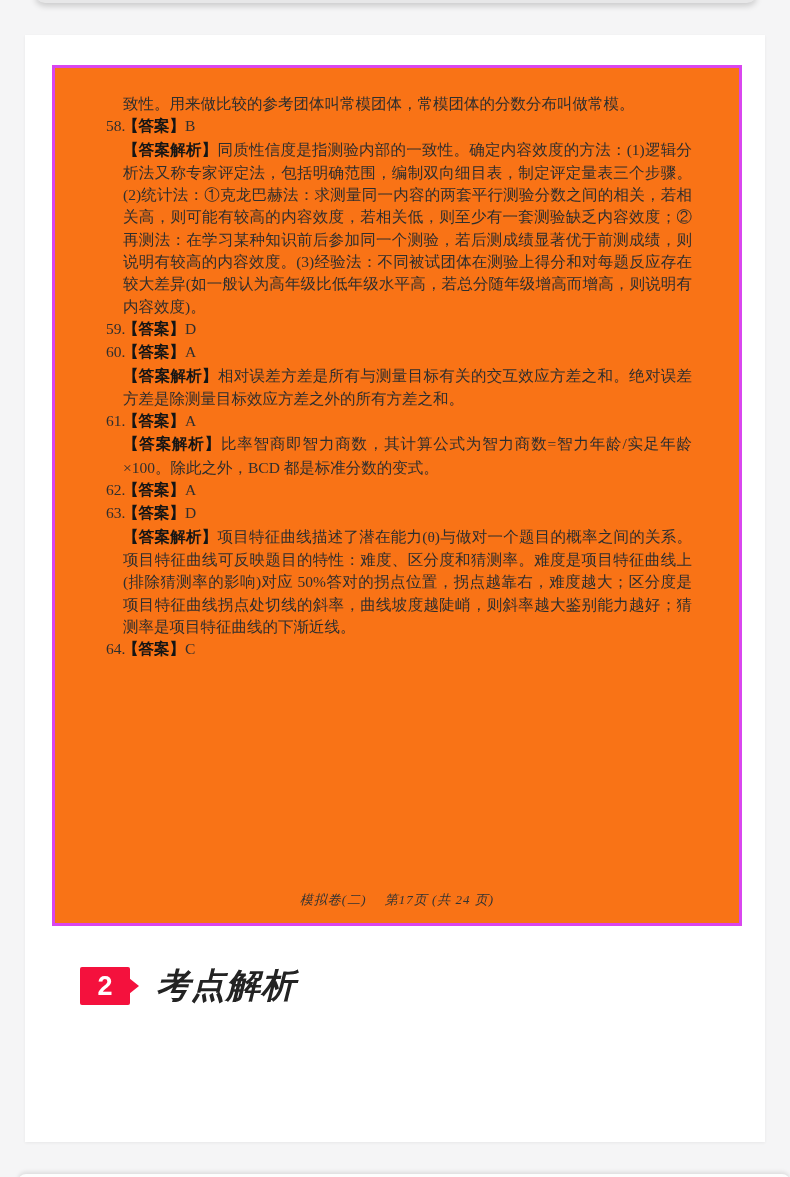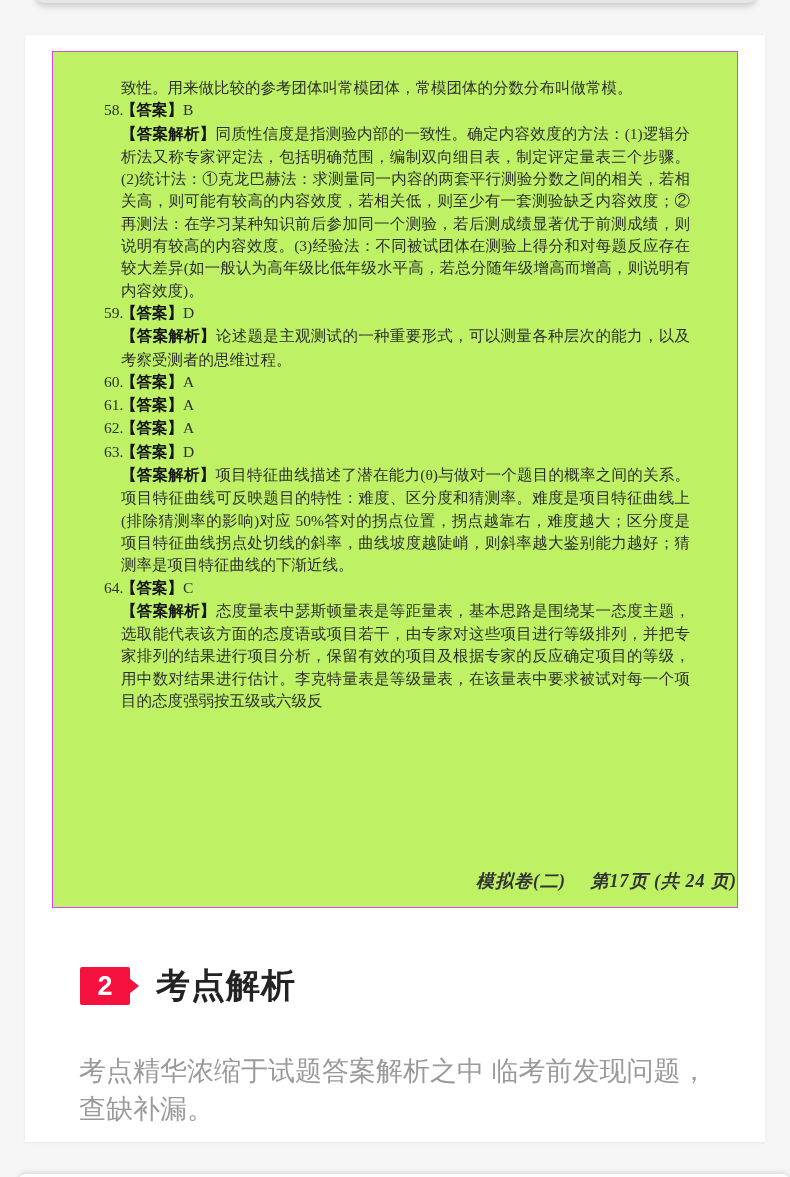--- a/index.html
+++ b/index.html
@@ -14,57 +14,57 @@
     background:#e7e7e8;border-radius:0 0 10px 10px;
     box-shadow:0 3px 6px rgba(0,0,0,0.18);
   }
   
   .card{
     position:absolute;left:25px;top:35px;width:740px;height:1107px;
     background:#ffffff;box-shadow:0 1px 3px rgba(0,0,0,0.06);
   }
   
   .inner-box{
-    position:absolute;left:27px;top:16px;width:684px;height:855px;
-    border:1px solid #d946ef;background:#bef264;
+    position:absolute;left:27px;top:30px;width:684px;height:855px;
+    border:3px solid #d946ef;background:#f97316;
   }
   .answers{
     position:absolute;left:51px;top:25px;width:586px;
     font-size:15.5px;line-height:22.3px;color:#2e2e2e;
     text-align:justify;
   }
   .answers p{margin:0;padding:0;}
   .lead,.analysis{margin-left:17px !important;}
   .no{display:inline-block;width:17px;}
   .blbl{
     font-family:Liberation Mono, monospace;
     font-weight:700;color:#151515;
   }
   .page-footer{
-    position:absolute;left:0;right:0;bottom:14px;text-align:right;
-    font-style:italic;font-size:18px;color:#333;letter-spacing:1px;font-weight:bold;
+    position:absolute;left:0;right:0;bottom:14px;text-align:center;
+    font-style:italic;font-size:13px;color:#333;letter-spacing:1px;
   }
   
   .section-head{
     position:absolute;left:55px;top:928px;display:flex;align-items:center;
   }
   .badge{
     position:relative;width:50px;height:38px;background:#f4113d;
     border-radius:2px;display:flex;align-items:center;justify-content:center;
     color:#fff;font-family:"Liberation Sans","DejaVu Sans",sans-serif;
     font-size:27px;font-weight:700;
   }
   .badge .notch{
     position:absolute;right:-9px;top:50%;margin-top:-8px;width:0;height:0;
     border-top:8px solid transparent;border-bottom:8px solid transparent;
     border-left:10px solid #f4113d;
   }
   .section-title{
     margin:0 0 0 26px;font-family:"Liberation Sans","DejaVu Sans",sans-serif;
-    font-size:34px;font-weight:700;color:#232323;letter-spacing:1px;
+    font-size:34px;font-weight:700;color:#232323;letter-spacing:1px;font-style:italic;
   }
   .section-desc{
     position:absolute;left:54px;top:990px;width:648px;
     font-family:"Liberation Sans","DejaVu Sans",sans-serif;
     font-size:27px;line-height:38px;color:#9a9a9a;
     white-space:pre-line;
   }
   
   .next-edge{
     position:absolute;bottom:-7px;left:18px;right:0;height:10px;
@@ -89,34 +89,37 @@
     </p>
     <p class="analysis">
       <span class="blbl ana-lbl">【答案解析】</span><span class="ana-txt">同质性信度是指测验内部的一致性。确定内容效度的方法：(1)逻辑分析法又称专家评定法，包括明确范围，编制双向细目表，制定评定量表三个步骤。(2)统计法：①克龙巴赫法：求测量同一内容的两套平行测验分数之间的相关，若相关高，则可能有较高的内容效度，若相关低，则至少有一套测验缺乏内容效度；②再测法：在学习某种知识前后参加同一个测验，若后测成绩显著优于前测成绩，则说明有较高的内容效度。(3)经验法：不同被试团体在测验上得分和对每题反应存在较大差异(如一般认为高年级比低年级水平高，若总分随年级增高而增高，则说明有内容效度)。</span>
     </p>
   </div>
 
   <div class="answer">
     <p class="ans-line">
       <span class="no">59.</span><span class="blbl ans-lbl">【答案】</span><span class="ans-val">D</span>
     </p>
-    <p class="analysis">
-      <span class="blbl ana-lbl">【答案解析】</span><span class="ana-txt">论述题是主观测试的一种重要形式，可以测量各种层次的能力，以及考察受测者的思维过程。</span>
-    </p>
   </div>
 
   <div class="answer">
     <p class="ans-line">
       <span class="no">60.</span><span class="blbl ans-lbl">【答案】</span><span class="ans-val">A</span>
     </p>
+    <p class="analysis">
+      <span class="blbl ana-lbl">【答案解析】</span><span class="ana-txt">相对误差方差是所有与测量目标有关的交互效应方差之和。绝对误差方差是除测量目标效应方差之外的所有方差之和。</span>
+    </p>
   </div>
 
   <div class="answer">
     <p class="ans-line">
       <span class="no">61.</span><span class="blbl ans-lbl">【答案】</span><span class="ans-val">A</span>
+    </p>
+    <p class="analysis">
+      <span class="blbl ana-lbl">【答案解析】</span><span class="ana-txt">比率智商即智力商数，其计算公式为智力商数=智力年龄/实足年龄×100。除此之外，BCD 都是标准分数的变式。</span>
     </p>
   </div>
 
   <div class="answer">
     <p class="ans-line">
       <span class="no">62.</span><span class="blbl ans-lbl">【答案】</span><span class="ans-val">A</span>
     </p>
   </div>
 
   <div class="answer">
@@ -125,34 +128,29 @@
     </p>
     <p class="analysis">
       <span class="blbl ana-lbl">【答案解析】</span><span class="ana-txt">项目特征曲线描述了潜在能力(θ)与做对一个题目的概率之间的关系。项目特征曲线可反映题目的特性：难度、区分度和猜测率。难度是项目特征曲线上(排除猜测率的影响)对应 50%答对的拐点位置，拐点越靠右，难度越大；区分度是项目特征曲线拐点处切线的斜率，曲线坡度越陡峭，则斜率越大鉴别能力越好；猜测率是项目特征曲线的下渐近线。</span>
     </p>
   </div>
 
   <div class="answer">
     <p class="ans-line">
       <span class="no">64.</span><span class="blbl ans-lbl">【答案】</span><span class="ans-val">C</span>
     </p>
-    <p class="analysis">
-      <span class="blbl ana-lbl">【答案解析】</span><span class="ana-txt">态度量表中瑟斯顿量表是等距量表，基本思路是围绕某一态度主题，选取能代表该方面的态度语或项目若干，由专家对这些项目进行等级排列，并把专家排列的结果进行项目分析，保留有效的项目及根据专家的反应确定项目的等级，用中数对结果进行估计。李克特量表是等级量表，在该量表中要求被试对每一个项目的态度强弱按五级或六级反</span>
-    </p>
   </div>
 </div>
     <div class="page-footer">模拟卷(二)　 第17页 (共 24 页)</div>
   </div>
 
   <div class="section-head">
     <div class="badge">
       <span>2</span>
       <span class="notch"></span>
     </div>
     <h1 class="section-title">考点解析</h1>
   </div>
 
-  <p class="section-desc">考点精华浓缩于试题答案解析之中 临考前发现问题，
-查缺补漏。</p>
 
 </div>
 
 <div class="next-edge"></div>
 
 </body></html>

